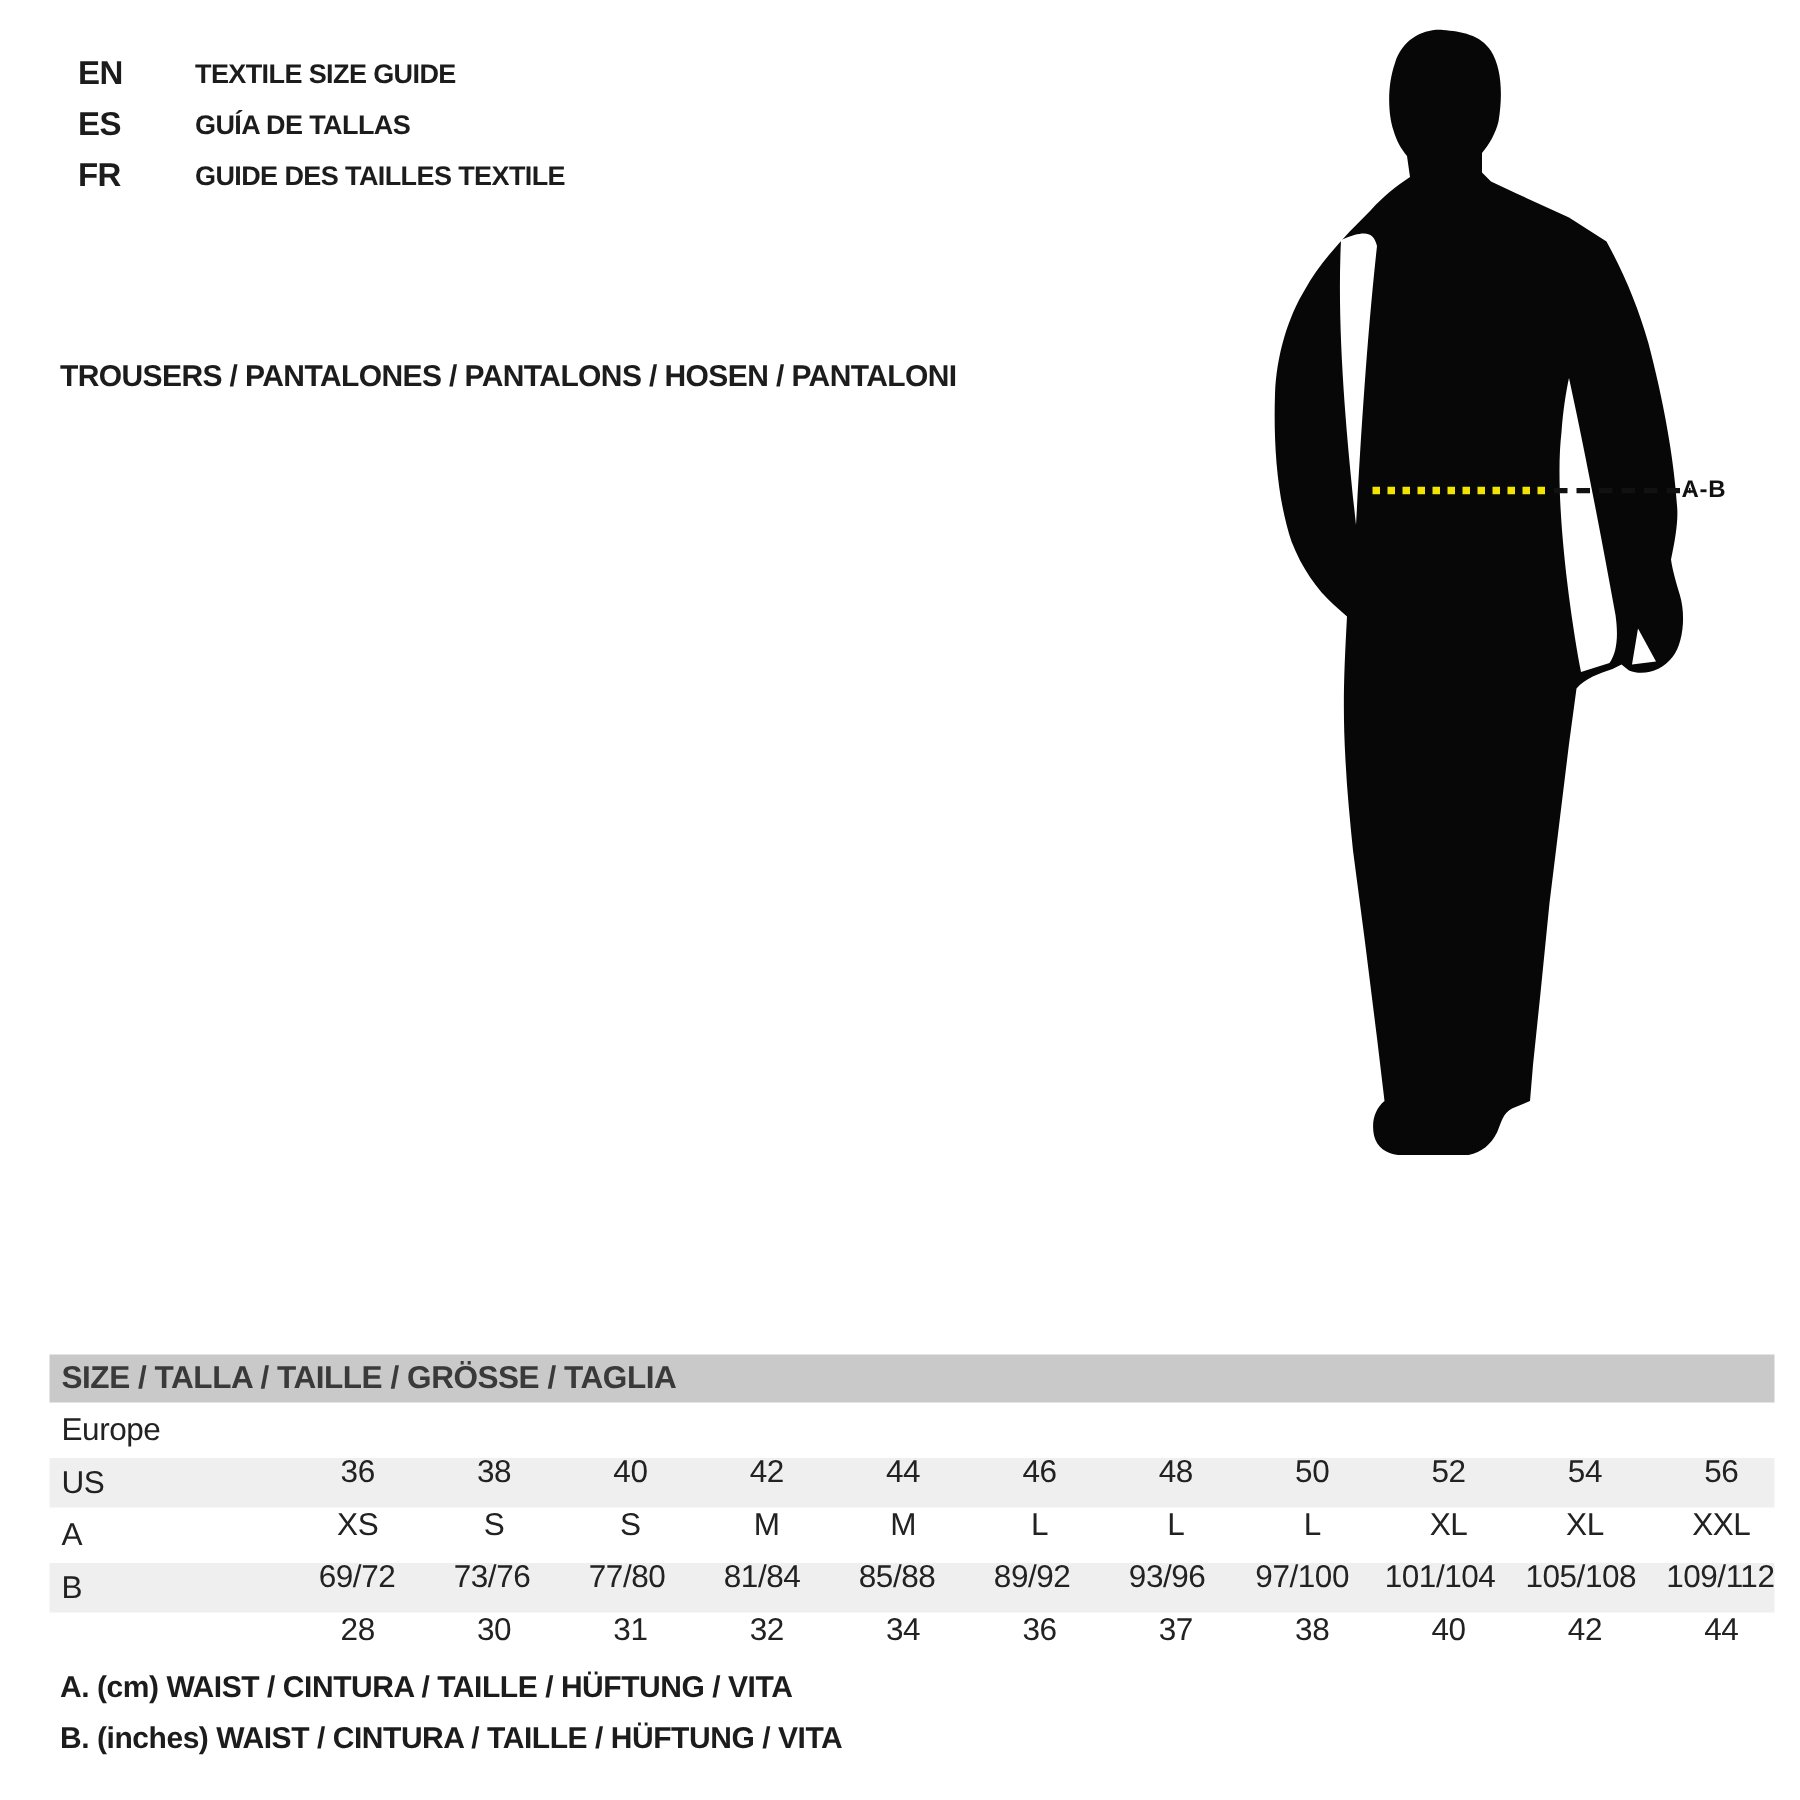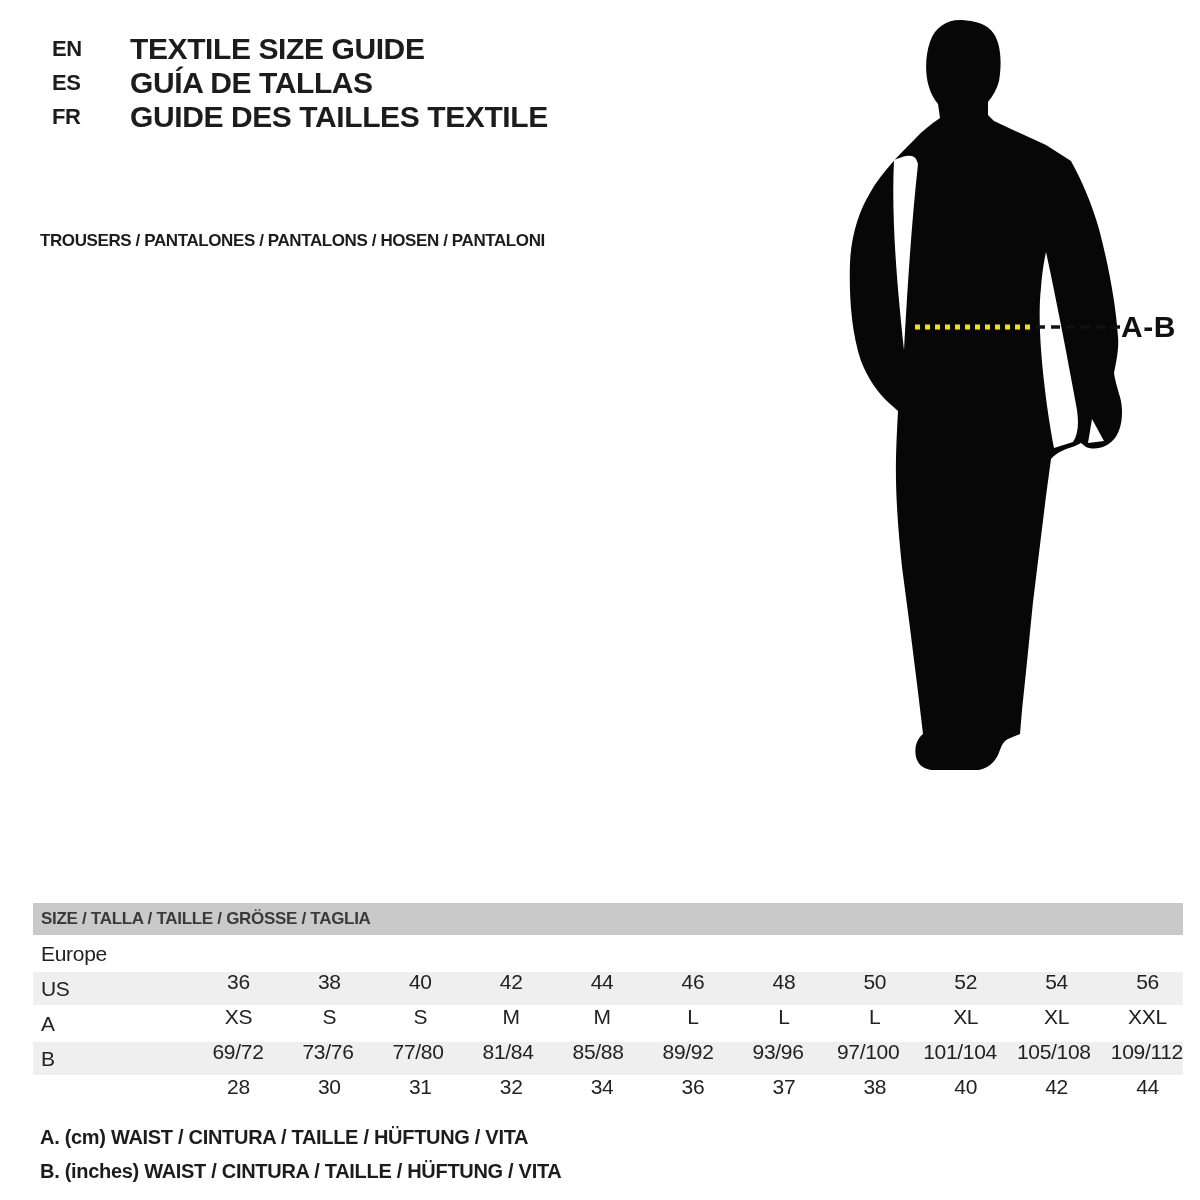--- a/index.html
+++ b/index.html
@@ -9,54 +9,54 @@
     background:#ffffff; overflow:hidden;
     font-family:"Liberation Sans", sans-serif;
     color:#1c1c1c;
   }
   
   .lang-block { position:absolute; left:40px; top:32px; }
   .lang-row { display:flex; height:34px; line-height:34px;margin-left:12px; }
   .lang-code {
     width:78px; font-weight:bold; font-size:22px; letter-spacing:-0.4px;
   }
-  .lang-title { font-weight:bold; font-size:30px; letter-spacing:-0.4px; }
+  .lang-title { font-weight:bold; font-size:18px; letter-spacing:-0.4px; }
 
   .product-heading {
-    position:absolute; left:40px; top:226px;
-    font-size:17px; line-height:30px; font-weight:bold; letter-spacing:-0.4px;
+    position:absolute; left:40px; top:236px;
+    font-size:20px; line-height:30px; font-weight:bold; letter-spacing:-0.4px;
   }
 
   
   .figure-svg { position:absolute; left:830px; top:0; }
   .ab-label {
     position:absolute; left:1121px; top:313px;
-    font-size:30px; line-height:28px; font-weight:bold; letter-spacing:0.5px;
+    font-size:16px; line-height:28px; font-weight:bold; letter-spacing:0.5px;
     color:#111111;
   }
 
   .gender-heading {
     position:absolute; left:40px; top:854px;
     font-size:21px; line-height:24px; font-weight:bold; letter-spacing:-0.3px;
   }
 
   
   .size-table { position:absolute; left:33px; top:903px; width:1150px; }
   .thead {
     height:32px; line-height:32px; background:#c9c9c9;
-    color:#3a3a3a; font-weight:bold; font-size:17px;
+    color:#3a3a3a; font-weight:bold; font-size:21px;
     padding-left:8px; letter-spacing:-0.3px;
   }
   .trow { display:flex; height:33px; line-height:33px; margin-top:2px; font-size:21px; color:#222222;gap:20px; }
   .trow.striped { background:#efefef; }
   .tlabel { width:150px; padding-left:8px; letter-spacing:-0.3px; }
   .tcell { flex:1; text-align:center; letter-spacing:-0.3px;margin-top:28px; }
 
   
-  .footnotes { position:absolute; left:40px; top:1108px;margin-top:12px; }
+  .footnotes { position:absolute; left:40px; top:1108px; }
   .footnote { height:34px; line-height:34px; font-size:20px; font-weight:bold; letter-spacing:-0.3px; }
 </style>
 </head>
 <body>
 
 <div class="canvas">
 
   <div class="lang-block">
     <div class="lang-row">
       <span class="lang-code">EN</span>

